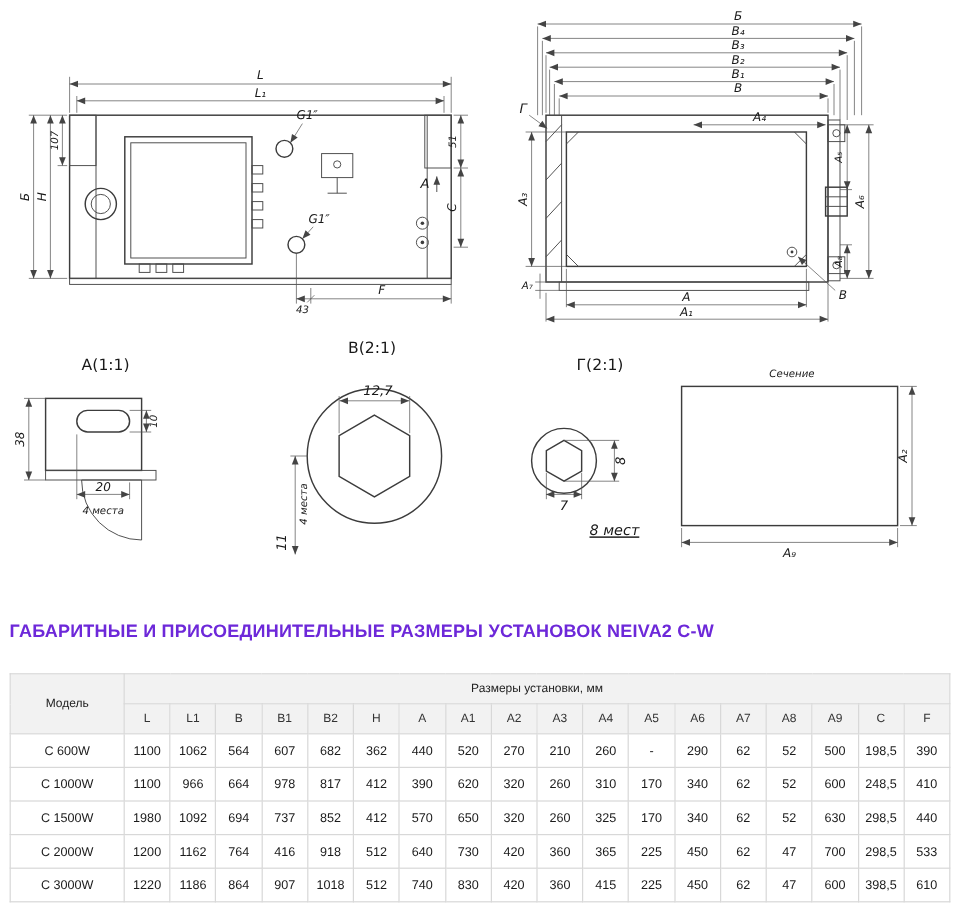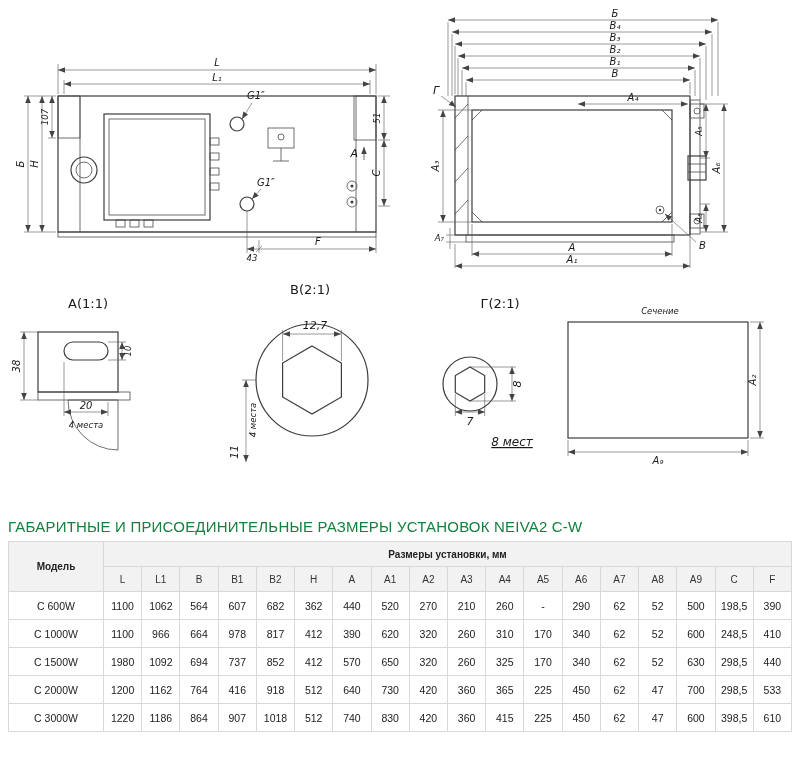--- a/index.html
+++ b/index.html
@@ -10,26 +10,26 @@
   .s2{stroke:#4a4a4a;stroke-width:.8;fill:none}
   .d {stroke:#555;stroke-width:.6;fill:none}
   .dot{fill:#3c3c3c;stroke:none}
   
   .dt {font:italic 10px "DejaVu Sans",sans-serif;fill:#191919}
   .dts{font:italic 8.5px "DejaVu Sans",sans-serif;fill:#191919}
   .it {font:italic 11px "DejaVu Sans",sans-serif;fill:#191919}
   .vt {font:13px "DejaVu Sans",sans-serif;fill:#191919}
   .und{text-decoration:underline;font-size:12px}
   
-  .heading{margin:16px 8px 4px;font-weight:normal;font-size:15px;line-height:21px;letter-spacing:.2px;color:#15803d}
+  .heading{margin:16px 8px 24px;font-weight:bold;font-size:15px;line-height:21px;letter-spacing:.2px;color:#6d28d9}
   
   table.dims{border-collapse:collapse;table-layout:fixed;width:784px;margin:0 8px}
   .dims th,.dims td{border:1px solid #d8d8d8;text-align:center;vertical-align:middle;overflow:hidden;white-space:nowrap}
   .dims th{background:#f2f2f2;font-size:10px;color:#333;height:22px;font-weight:400}
-  .dims th.bold{font-weight:bold;color:#222}
+  .dims th.bold{font-weight:normal;color:#222}
   .dims td{font-size:10.5px;height:25px;background:#fff}
   .dims .model-h{width:92px}
 </style>
 </head>
 <body>
 
 <svg class="drawings" width="800" height="500" viewBox="0 0 800 500">
   <defs>
     <marker id="mA" viewBox="0 0 10 10" refX="10" refY="5" markerWidth="9" markerHeight="7" markerUnits="userSpaceOnUse" orient="auto-start-reverse">
       <path d="M0,1 L10,5 L0,9 z" fill="#444"></path>

